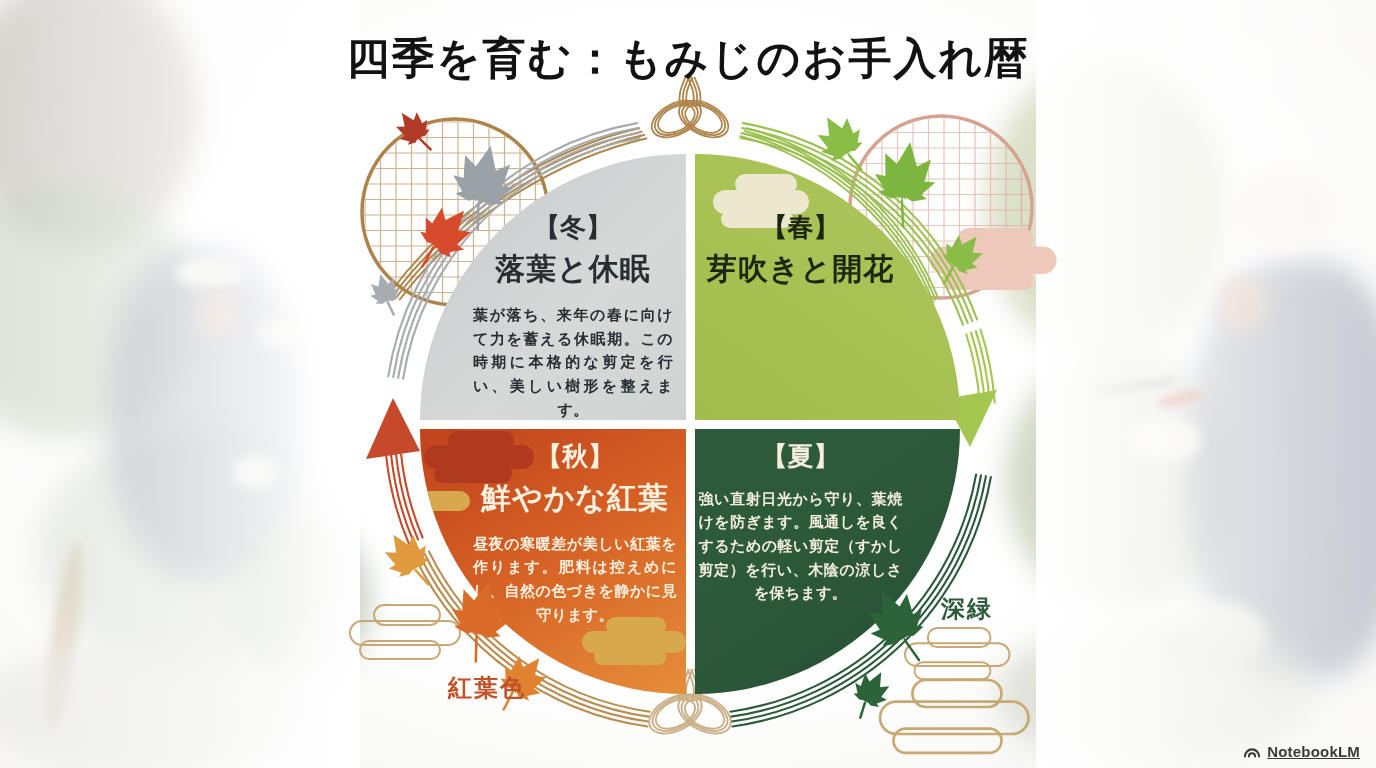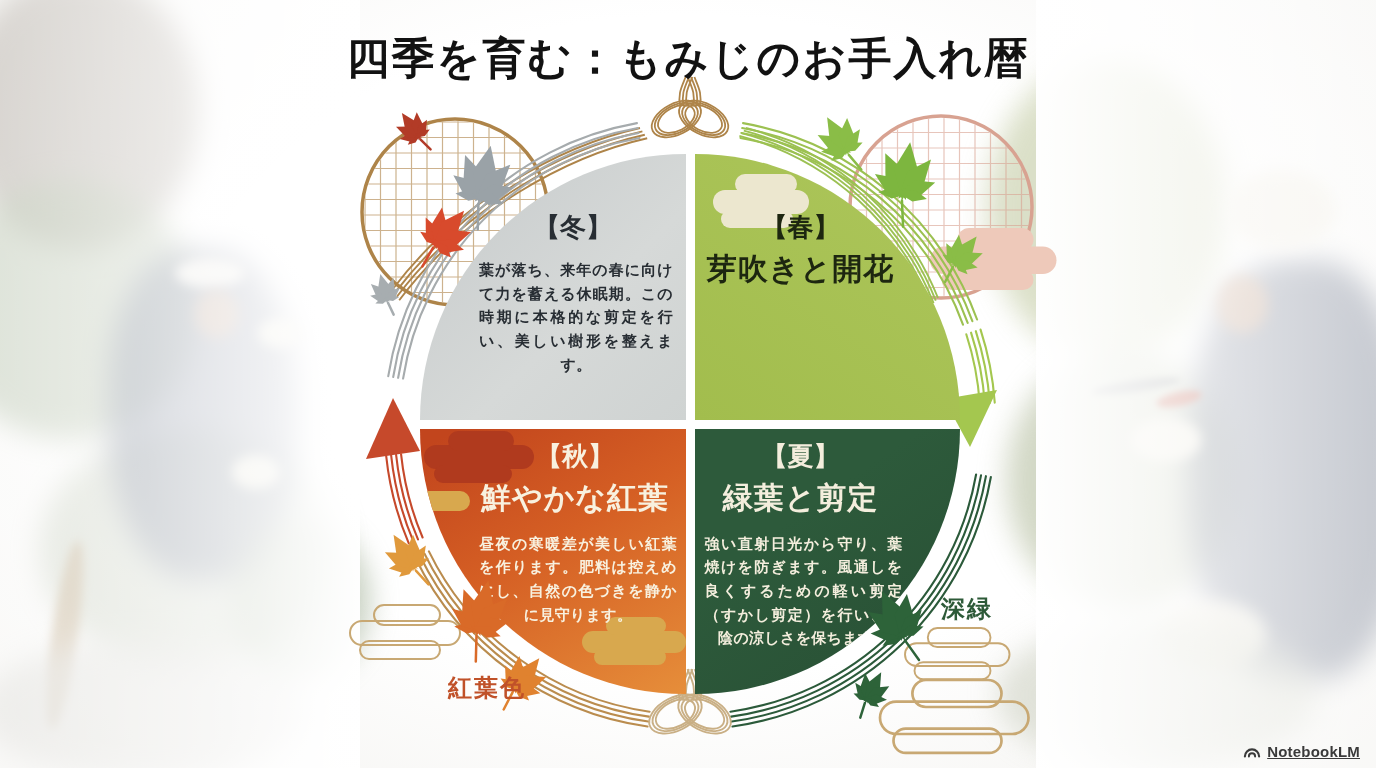--- a/index.html
+++ b/index.html
@@ -35,21 +35,21 @@
   .quarter.spring{border-top-right-radius:270px;background:linear-gradient(215deg,var(--spring-bg,#adc65b),var(--spring-bg2,#a2bd4d));}
   .quarter.autumn{border-bottom-left-radius:270px;background:linear-gradient(150deg,var(--autumn-bg,#c2451d) 5%,#d55f24 45%,#e68e3a 100%);}
   .quarter.summer{border-bottom-right-radius:270px;background:linear-gradient(325deg,var(--summer-bg2,#284f34),var(--summer-bg,#2d5a3b) 65%);}
   .q-content{position:absolute;z-index:2;text-align:center;}
   .winter .q-content{left:53px;top:56px;width:200px;color:var(--winter-text,#272d33);}
   .spring .q-content{left:4px;top:56px;width:204px;color:var(--spring-text,#1d2610);}
   .autumn .q-content{left:53px;top:10px;width:204px;color:var(--autumn-text,#f8f1df);}
   .summer .q-content{left:4px;top:10px;width:204px;color:var(--summer-text,#f4eedd);}
   .q-tag{font-family:"Liberation Serif","DejaVu Serif",serif;font-size:26px;font-weight:700;}
   .q-head{font-family:"Liberation Serif","DejaVu Serif",serif;font-size:30px;font-weight:700;margin-top:4px;letter-spacing:1px;white-space:nowrap;}
-  .q-body{margin-top:13px;font-size:15px;font-weight:700;line-height:1.58;letter-spacing:.3px;text-align:justify;text-align-last:center;margin-left:6px;}
+  .q-body{margin-top:13px;font-size:15px;font-weight:700;line-height:1.58;letter-spacing:.3px;text-align:justify;text-align-last:center;}
   
   .cloud{position:absolute;z-index:1;}
   .cloud .bar{position:absolute;border-radius:99px;}
   
   .side-label{position:absolute;z-index:4;font-size:24px;font-weight:700;letter-spacing:2px;}
   .label-deep-green{left:941px;top:593px;color:var(--label-deep-green,#2d5a38);}
   .label-autumn-color{left:448px;top:672px;color:var(--label-autumn,#c05129);}
   
   .brand{position:absolute;right:16px;bottom:8px;z-index:5;display:flex;align-items:center;gap:6px;color:#3a3a3a;}
   .brand-text{font-size:15px;font-weight:600;letter-spacing:.2px;text-decoration:underline;}
@@ -237,20 +237,21 @@
         <rect x="24" y="0" width="66" height="20" rx="10" fill="none" stroke="#c8a873" stroke-width="2"></rect>
         <rect x="10" y="36" width="80" height="18" rx="9" fill="none" stroke="#c8a873" stroke-width="2"></rect>
       </g>
     </svg>
 
   <div class="circle">
 
     <div class="quarter winter">
       <div class="q-content">
         <div class="q-tag">【冬】</div>
+        <div class="q-head">落葉と休眠</div>
         <div class="q-body">葉が落ち、来年の春に向けて力を蓄える休眠期。この時期に本格的な剪定を行い、美しい樹形を整えます。</div>
       </div>
     </div>
 
     <div class="quarter spring">
       <div class="cloud" style="left:18px;top:20px;">
         <span class="bar" style="left:0;top:16px;width:96px;height:24px;background:#ece7cf;"></span>
         <span class="bar" style="left:22px;top:0;width:62px;height:20px;background:#ece7cf;"></span>
         <span class="bar" style="left:8px;top:36px;width:72px;height:18px;background:#ece7cf;"></span>
       </div>
@@ -277,21 +278,20 @@
       <div class="q-content">
         <div class="q-tag">【秋】</div>
         <div class="q-head">鮮やかな紅葉</div>
         <div class="q-body">昼夜の寒暖差が美しい紅葉を作ります。肥料は控えめにし、自然の色づきを静かに見守ります。</div>
       </div>
     </div>
 
     <div class="quarter summer">
       <div class="q-content">
         <div class="q-tag">【夏】</div>
-        <div class="q-head">緑葉と剪定</div>
         <div class="q-body">強い直射日光から守り、葉焼けを防ぎます。風通しを良くするための軽い剪定（すかし剪定）を行い、木陰の涼しさを保ちます。</div>
       </div>
     </div>
 
   </div>
 
   <svg id="svg-front" width="1376" height="768" viewBox="0 0 1376 768">
       <g transform="translate(418,136) rotate(-35)">
         <path d="M0,4.16 L-3.234816,-6.0652800000000004 L0,-13.4784 L3.234816,-6.0652800000000004 Z" fill="#b23b27" transform="rotate(-96)"></path>
         <path d="M0,4.16 L-4.447872,-8.339760000000002 L0,-18.5328 L4.447872,-8.339760000000002 Z" fill="#b23b27" transform="rotate(-64)"></path>

